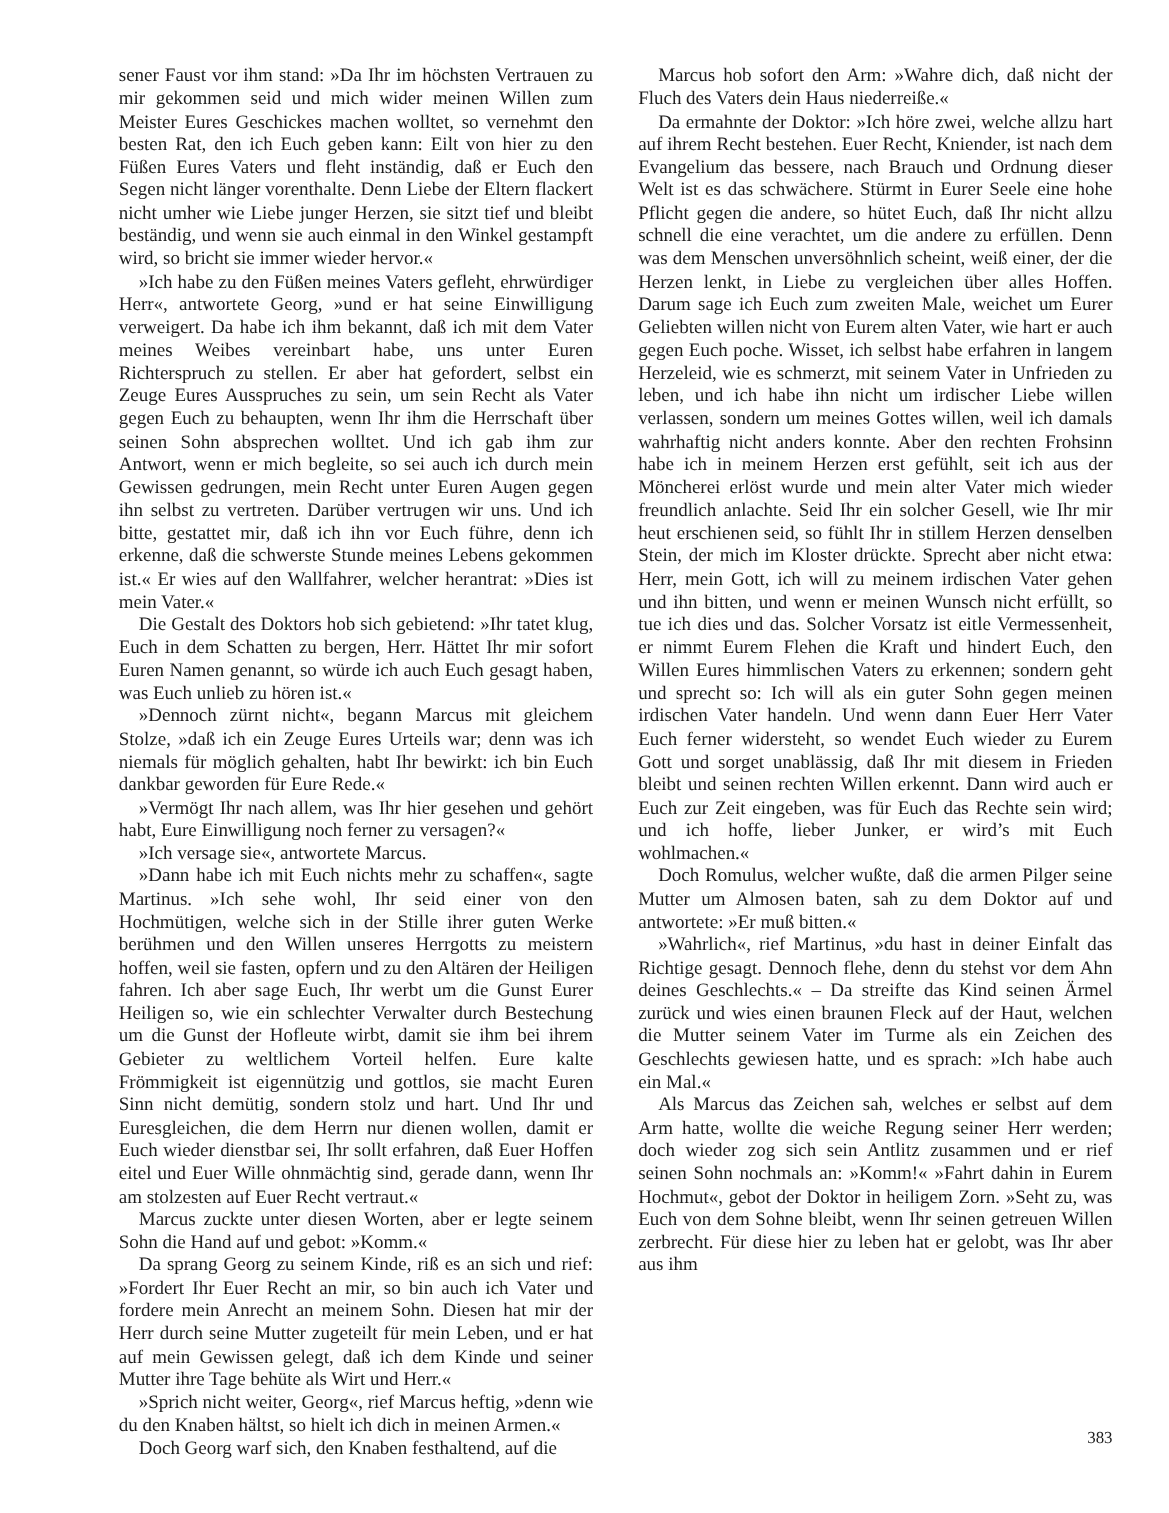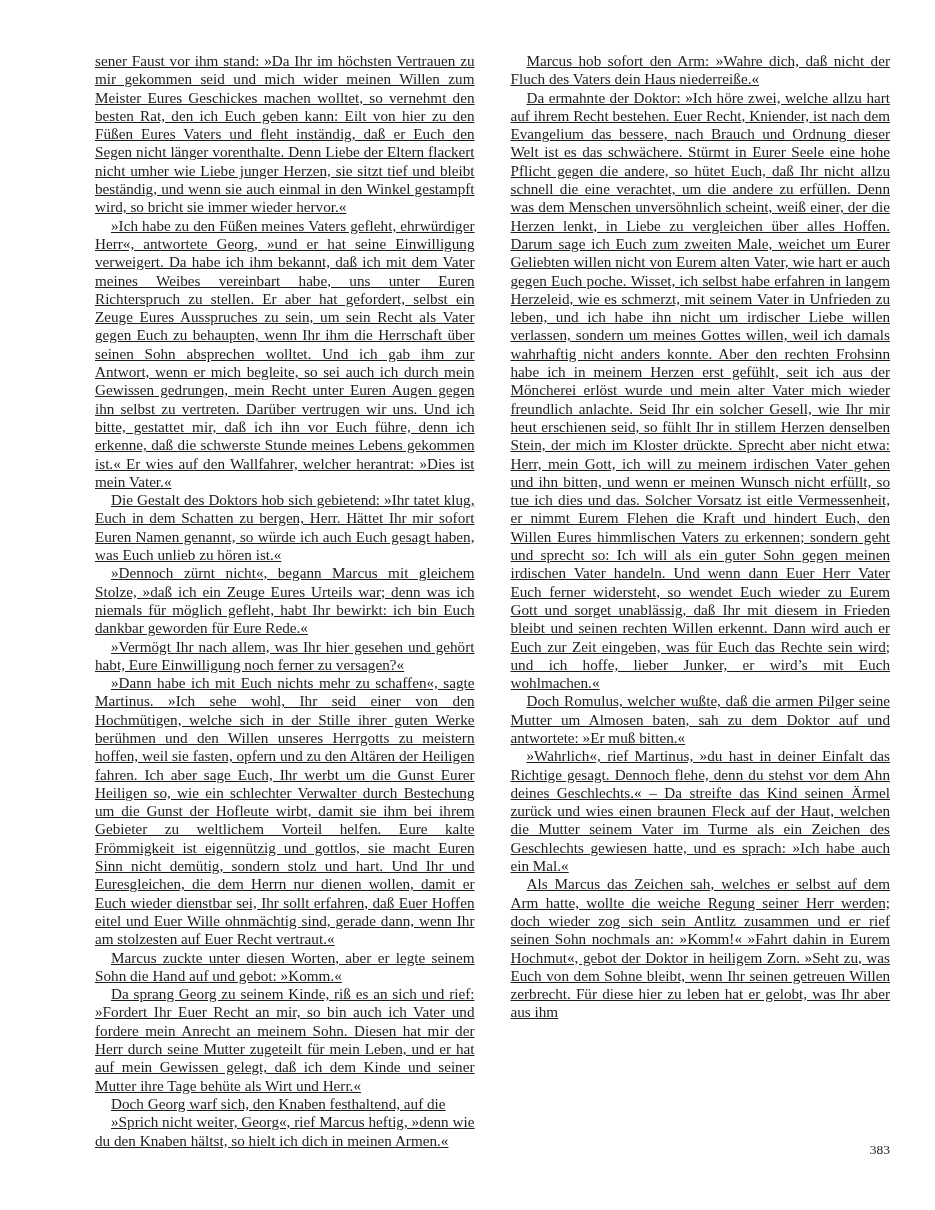--- a/index.html
+++ b/index.html
@@ -14,21 +14,20 @@
     color: #1d1d1d;
   }
   .page {
     position: absolute;
     left: 95px; top: 52px;
     width: 795px;
   }
   .columns {
     display: flex;
     gap: 36px;
-    text-decoration: underline;
   }
   .col {
     flex: 1 1 0;
     text-align: justify;
     font-size: 15.2px;
     line-height: 18.3px;
     hyphens: auto;
     -webkit-hyphens: auto;
   }
   .col p {
@@ -48,27 +47,28 @@
 </style>
 </head>
 <body style="background: rgb(255, 255, 255); color: rgb(29, 29, 29);">
 
 <div class="page">
   <div class="columns">
     <div class="col">
         <p class="no-indent">sener Faust vor ihm stand: »Da Ihr im höchsten Vertrauen zu mir gekommen seid und mich wider meinen Willen zum Meister Eures Geschickes machen wolltet, so vernehmt den besten Rat, den ich Euch geben kann: Eilt von hier zu den Füßen Eures Vaters und fleht inständig, daß er Euch den Segen nicht länger vorenthalte. Denn Liebe der Eltern flackert nicht umher wie Liebe junger Herzen, sie sitzt tief und bleibt beständig, und wenn sie auch einmal in den Winkel gestampft wird, so bricht sie immer wieder hervor.«</p>
         <p>»Ich habe zu den Füßen meines Vaters gefleht, ehrwürdiger Herr«, antwortete Georg, »und er hat seine Einwilligung verweigert. Da habe ich ihm bekannt, daß ich mit dem Vater meines Weibes vereinbart habe, uns unter Euren Richterspruch zu stellen. Er aber hat gefordert, selbst ein Zeuge Eures Ausspruches zu sein, um sein Recht als Vater gegen Euch zu behaupten, wenn Ihr ihm die Herrschaft über seinen Sohn absprechen wolltet. Und ich gab ihm zur Antwort, wenn er mich begleite, so sei auch ich durch mein Gewissen gedrungen, mein Recht unter Euren Augen gegen ihn selbst zu vertreten. Darüber vertrugen wir uns. Und ich bitte, gestattet mir, daß ich ihn vor Euch führe, denn ich erkenne, daß die schwerste Stunde meines Lebens gekommen ist.« Er wies auf den Wallfahrer, welcher herantrat: »Dies ist mein Vater.«</p>
         <p>Die Gestalt des Doktors hob sich gebietend: »Ihr tatet klug, Euch in dem Schatten zu bergen, Herr. Hättet Ihr mir sofort Euren Namen genannt, so würde ich auch Euch gesagt haben, was Euch unlieb zu hören ist.«</p>
-        <p>»Dennoch zürnt nicht«, begann Marcus mit gleichem Stolze, »daß ich ein Zeuge Eures Urteils war; denn was ich niemals für möglich gefleht, habt Ihr bewirkt: ich bin Euch dankbar geworden für Eure Rede.«</p>
+        <p>»Dennoch zürnt nicht«, begann Marcus mit gleichem Stolze, »daß ich ein Zeuge Eures Urteils war; denn was ich niemals für möglich gehalten, habt Ihr bewirkt: ich bin Euch dankbar geworden für Eure Rede.«</p>
         <p>»Vermögt Ihr nach allem, was Ihr hier gesehen und gehört habt, Eure Einwilligung noch ferner zu versagen?«</p>
+        <p>»Ich versage sie«, antwortete Marcus.</p>
         <p>»Dann habe ich mit Euch nichts mehr zu schaffen«, sagte Martinus. »Ich sehe wohl, Ihr seid einer von den Hochmütigen, welche sich in der Stille ihrer guten Werke berühmen und den Willen unseres Herrgotts zu meistern hoffen, weil sie fasten, opfern und zu den Altären der Heiligen fahren. Ich aber sage Euch, Ihr werbt um die Gunst Eurer Heiligen so, wie ein schlechter Verwalter durch Bestechung um die Gunst der Hofleute wirbt, damit sie ihm bei ihrem Gebieter zu weltlichem Vorteil helfen. Eure kalte Frömmigkeit ist eigennützig und gottlos, sie macht Euren Sinn nicht demütig, sondern stolz und hart. Und Ihr und Euresgleichen, die dem Herrn nur dienen wollen, damit er Euch wieder dienstbar sei, Ihr sollt erfahren, daß Euer Hoffen eitel und Euer Wille ohnmächtig sind, gerade dann, wenn Ihr am stolzesten auf Euer Recht vertraut.«</p>
         <p>Marcus zuckte unter diesen Worten, aber er legte seinem Sohn die Hand auf und gebot: »Komm.«</p>
         <p>Da sprang Georg zu seinem Kinde, riß es an sich und rief: »Fordert Ihr Euer Recht an mir, so bin auch ich Vater und fordere mein Anrecht an meinem Sohn. Diesen hat mir der Herr durch seine Mutter zugeteilt für mein Leben, und er hat auf mein Gewissen gelegt, daß ich dem Kinde und seiner Mutter ihre Tage behüte als Wirt und Herr.«</p>
+        <p>»Sprich nicht weiter, Georg«, rief Marcus heftig, »denn wie du den Knaben hältst, so hielt ich dich in meinen Armen.«</p>
         <p>Doch Georg warf sich, den Knaben festhaltend, auf die</p>
-        <p>»Sprich nicht weiter, Georg«, rief Marcus heftig, »denn wie du den Knaben hältst, so hielt ich dich in meinen Armen.«</p>
       </div>
     <div class="col">
         <p>Marcus hob sofort den Arm: »Wahre dich, daß nicht der Fluch des Vaters dein Haus niederreiße.«</p>
         <p>Da ermahnte der Doktor: »Ich höre zwei, welche allzu hart auf ihrem Recht bestehen. Euer Recht, Kniender, ist nach dem Evangelium das bessere, nach Brauch und Ordnung dieser Welt ist es das schwächere. Stürmt in Eurer Seele eine hohe Pflicht gegen die andere, so hütet Euch, daß Ihr nicht allzu schnell die eine verachtet, um die andere zu erfüllen. Denn was dem Menschen unversöhnlich scheint, weiß einer, der die Herzen lenkt, in Liebe zu vergleichen über alles Hoffen. Darum sage ich Euch zum zweiten Male, weichet um Eurer Geliebten willen nicht von Eurem alten Vater, wie hart er auch gegen Euch poche. Wisset, ich selbst habe erfahren in langem Herzeleid, wie es schmerzt, mit seinem Vater in Unfrieden zu leben, und ich habe ihn nicht um irdischer Liebe willen verlassen, sondern um meines Gottes willen, weil ich damals wahrhaftig nicht anders konnte. Aber den rechten Frohsinn habe ich in meinem Herzen erst gefühlt, seit ich aus der Möncherei erlöst wurde und mein alter Vater mich wieder freundlich anlachte. Seid Ihr ein solcher Gesell, wie Ihr mir heut erschienen seid, so fühlt Ihr in stillem Herzen denselben Stein, der mich im Kloster drückte. Sprecht aber nicht etwa: Herr, mein Gott, ich will zu meinem irdischen Vater gehen und ihn bitten, und wenn er meinen Wunsch nicht erfüllt, so tue ich dies und das. Solcher Vorsatz ist eitle Vermessenheit, er nimmt Eurem Flehen die Kraft und hindert Euch, den Willen Eures himmlischen Vaters zu erkennen; sondern geht und sprecht so: Ich will als ein guter Sohn gegen meinen irdischen Vater handeln. Und wenn dann Euer Herr Vater Euch ferner widersteht, so wendet Euch wieder zu Eurem Gott und sorget unablässig, daß Ihr mit diesem in Frieden bleibt und seinen rechten Willen erkennt. Dann wird auch er Euch zur Zeit eingeben, was für Euch das Rechte sein wird; und ich hoffe, lieber Junker, er wird’s mit Euch wohlmachen.«</p>
         <p>Doch Romulus, welcher wußte, daß die armen Pilger seine Mutter um Almosen baten, sah zu dem Doktor auf und antwortete: »Er muß bitten.«</p>
         <p>»Wahrlich«, rief Martinus, »du hast in deiner Einfalt das Richtige gesagt. Dennoch flehe, denn du stehst vor dem Ahn deines Geschlechts.« – Da streifte das Kind seinen Ärmel zurück und wies einen braunen Fleck auf der Haut, welchen die Mutter seinem Vater im Turme als ein Zeichen des Geschlechts gewiesen hatte, und es sprach: »Ich habe auch ein Mal.«</p>
         <p>Als Marcus das Zeichen sah, welches er selbst auf dem Arm hatte, wollte die weiche Regung seiner Herr werden; doch wieder zog sich sein Antlitz zusammen und er rief seinen Sohn nochmals an: »Komm!« »Fahrt dahin in Eurem Hochmut«, gebot der Doktor in heiligem Zorn. »Seht zu, was Euch von dem Sohne bleibt, wenn Ihr seinen getreuen Willen zerbrecht. Für diese hier zu leben hat er gelobt, was Ihr aber aus ihm</p>
       </div>
   </div>
 </div>

